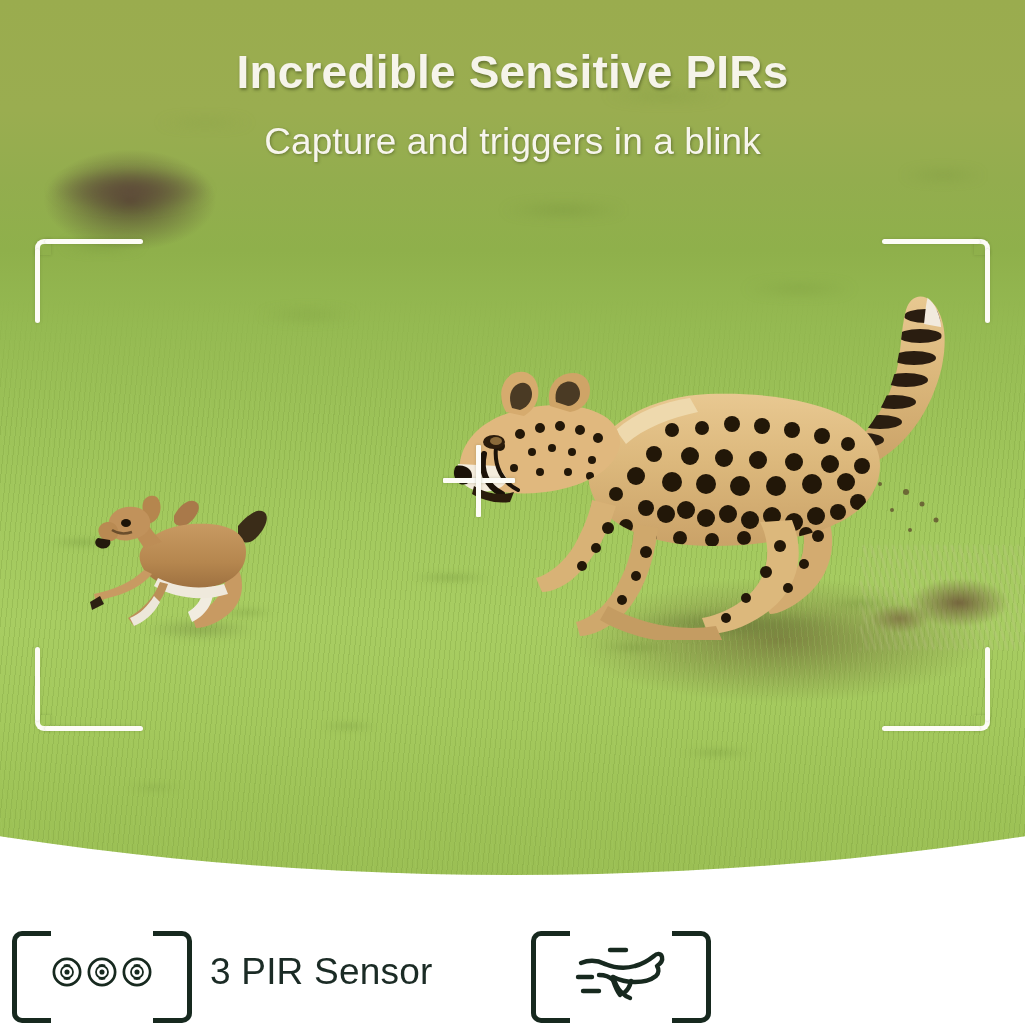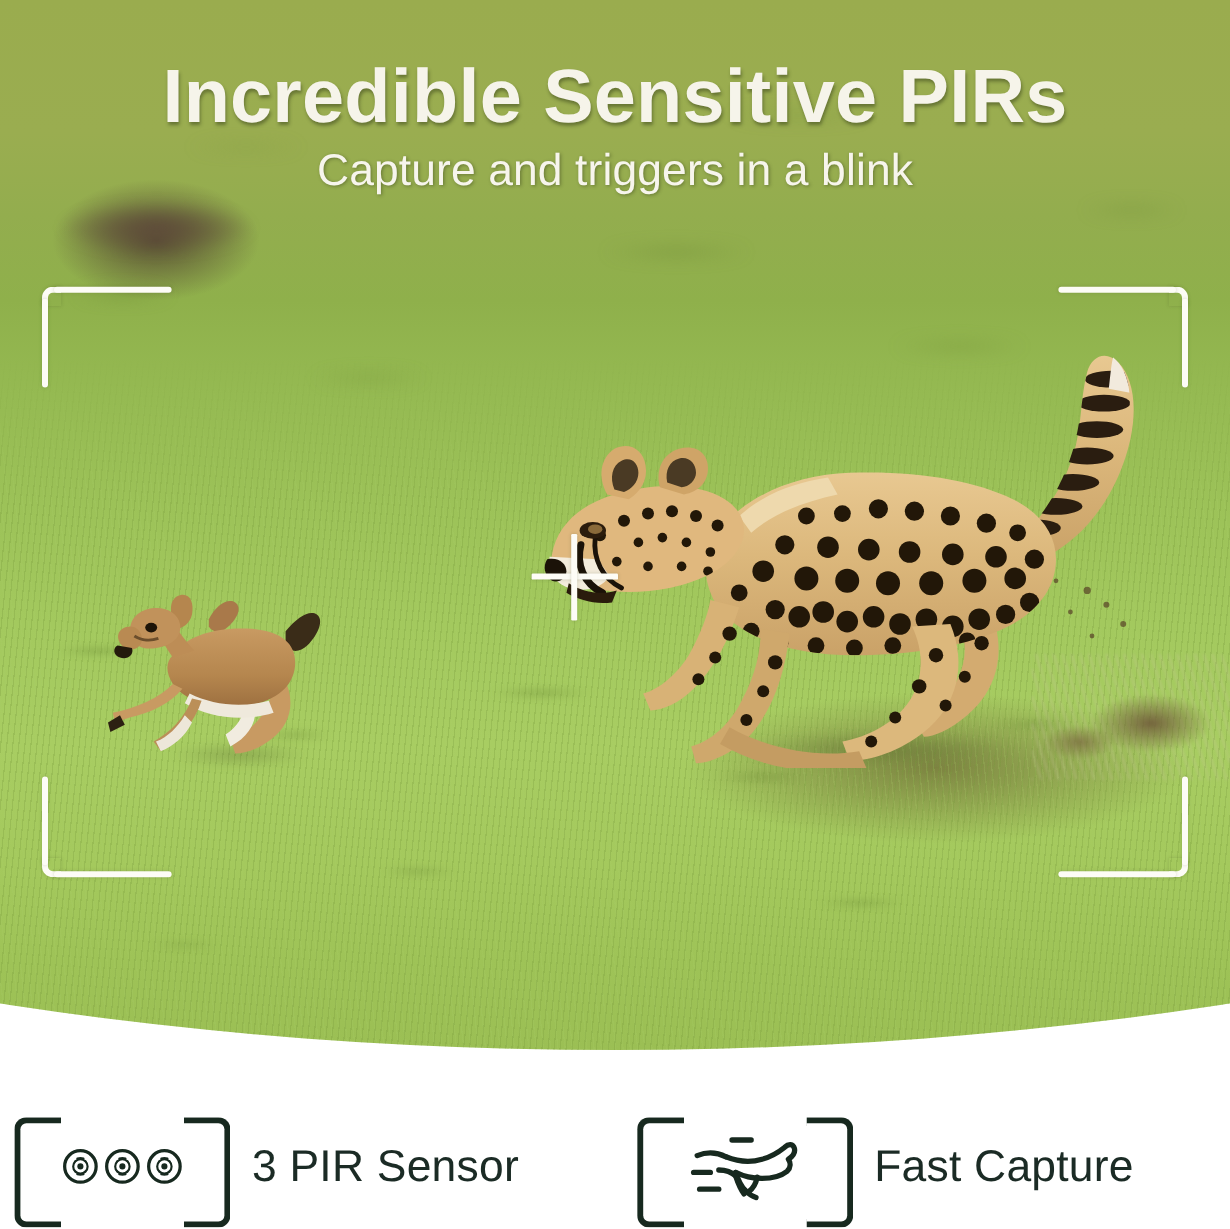--- a/index.html
+++ b/index.html
@@ -83,21 +83,21 @@
   }
   .shadow-gz{
     position:absolute; left:110px; top:612px; width:180px; height:34px;
     background: radial-gradient(ellipse 80px 14px at 50% 50%, rgba(62,72,30,.28), rgba(0,0,0,0) 72%);
     filter: blur(4px);
   }
 
   
   #headline{
     position:absolute; left:0; top:48px; width:1025px;
-    text-align:center; font-size:63px; font-weight:bold; line-height:1.05;
+    text-align:center; font-size:46px; font-weight:bold; line-height:1.05;
     color:#f6f4ea; letter-spacing:.2px;
     text-shadow: 1px 2px 3px rgba(40,48,18,.45);
   }
   #subhead{
     position:absolute; left:0; top:122px; width:1025px;
     text-align:center; font-size:37px; font-weight:normal; line-height:1.1;
     color:#f7f5ec; letter-spacing:.1px;
     text-shadow: 1px 1px 3px rgba(40,48,18,.42);
   }
 
@@ -474,15 +474,14 @@
                    C90 28 90 32 87 35 C82 39 74 41 66 41
                    C58 41 50 39 44 36"></path>
           <path d="M44 36 C46 42 48 47 52 51"></path>
           <path d="M52 51 C55 54 58 56 61 57"></path>
           <path d="M62 40 C61 45 59 49 55 52"></path>
           <path d="M30 34 C36 34 41 36 44 39"></path>
           <path d="M44 39 C46 45 48 50 51 54"></path>
         </g>
       </svg>
     </div>
-    <div class="f-label">Fast Capture</div>
   </div>
 </div>
 
 </body></html>

